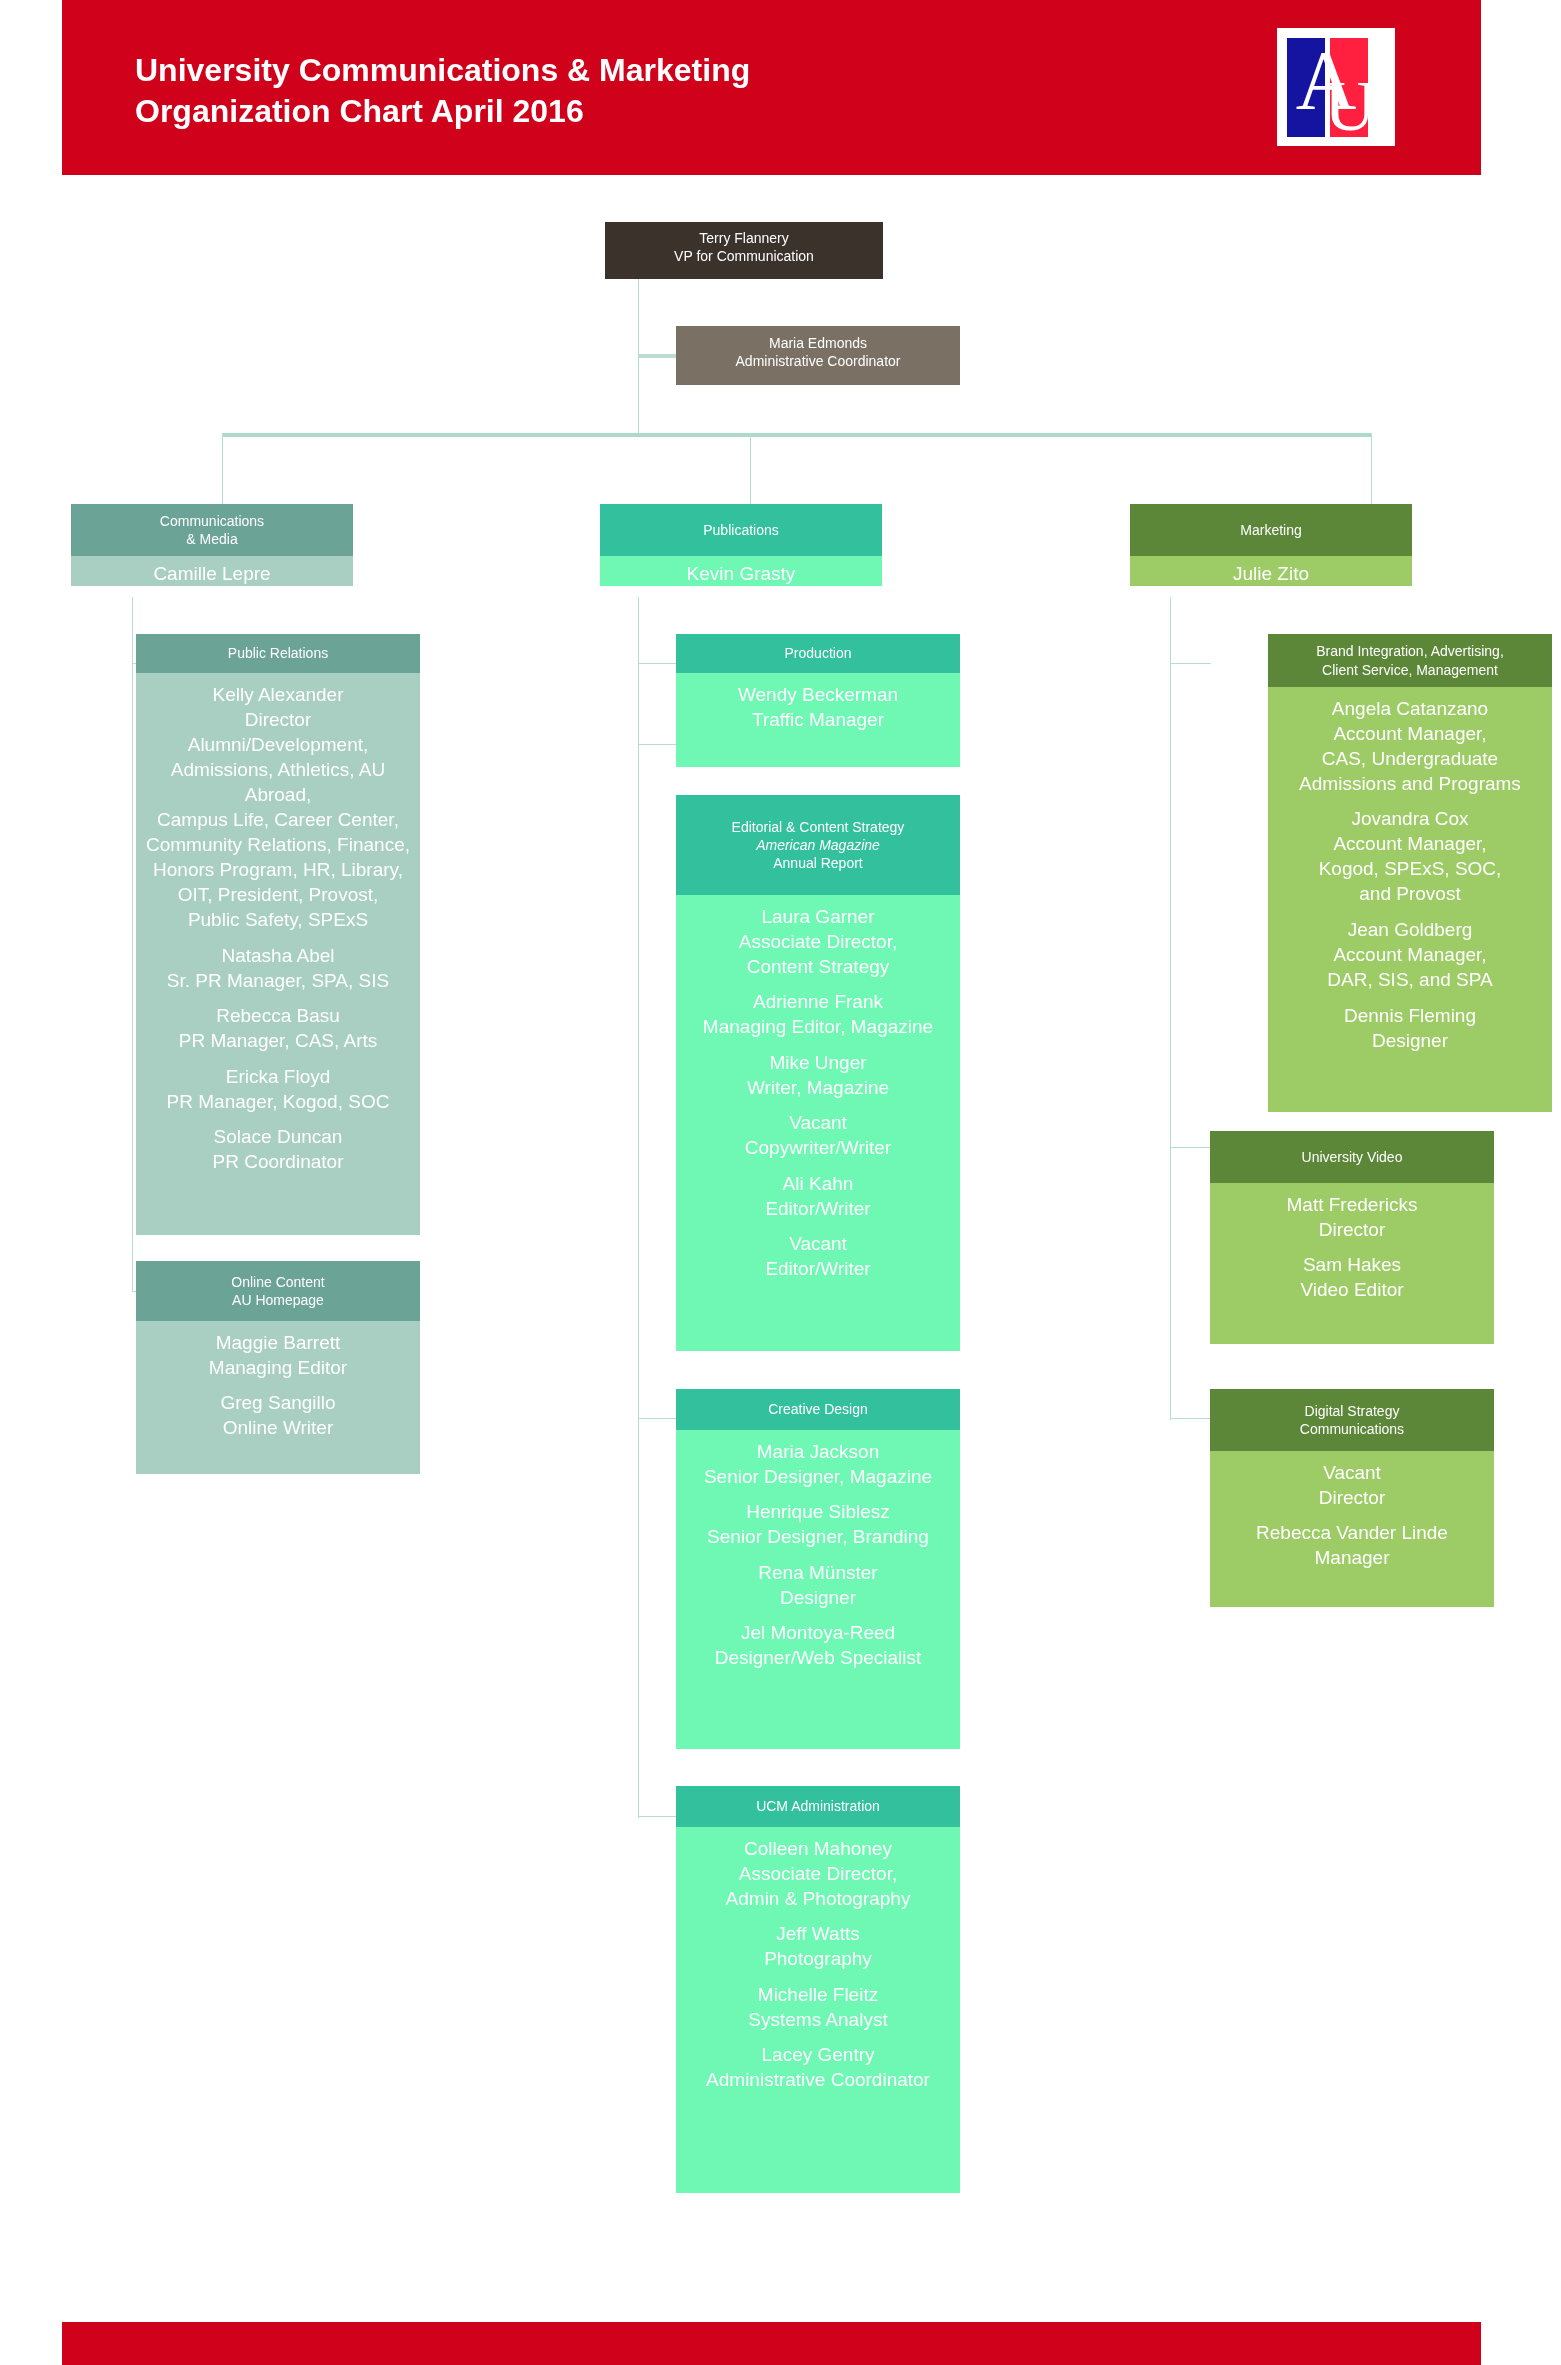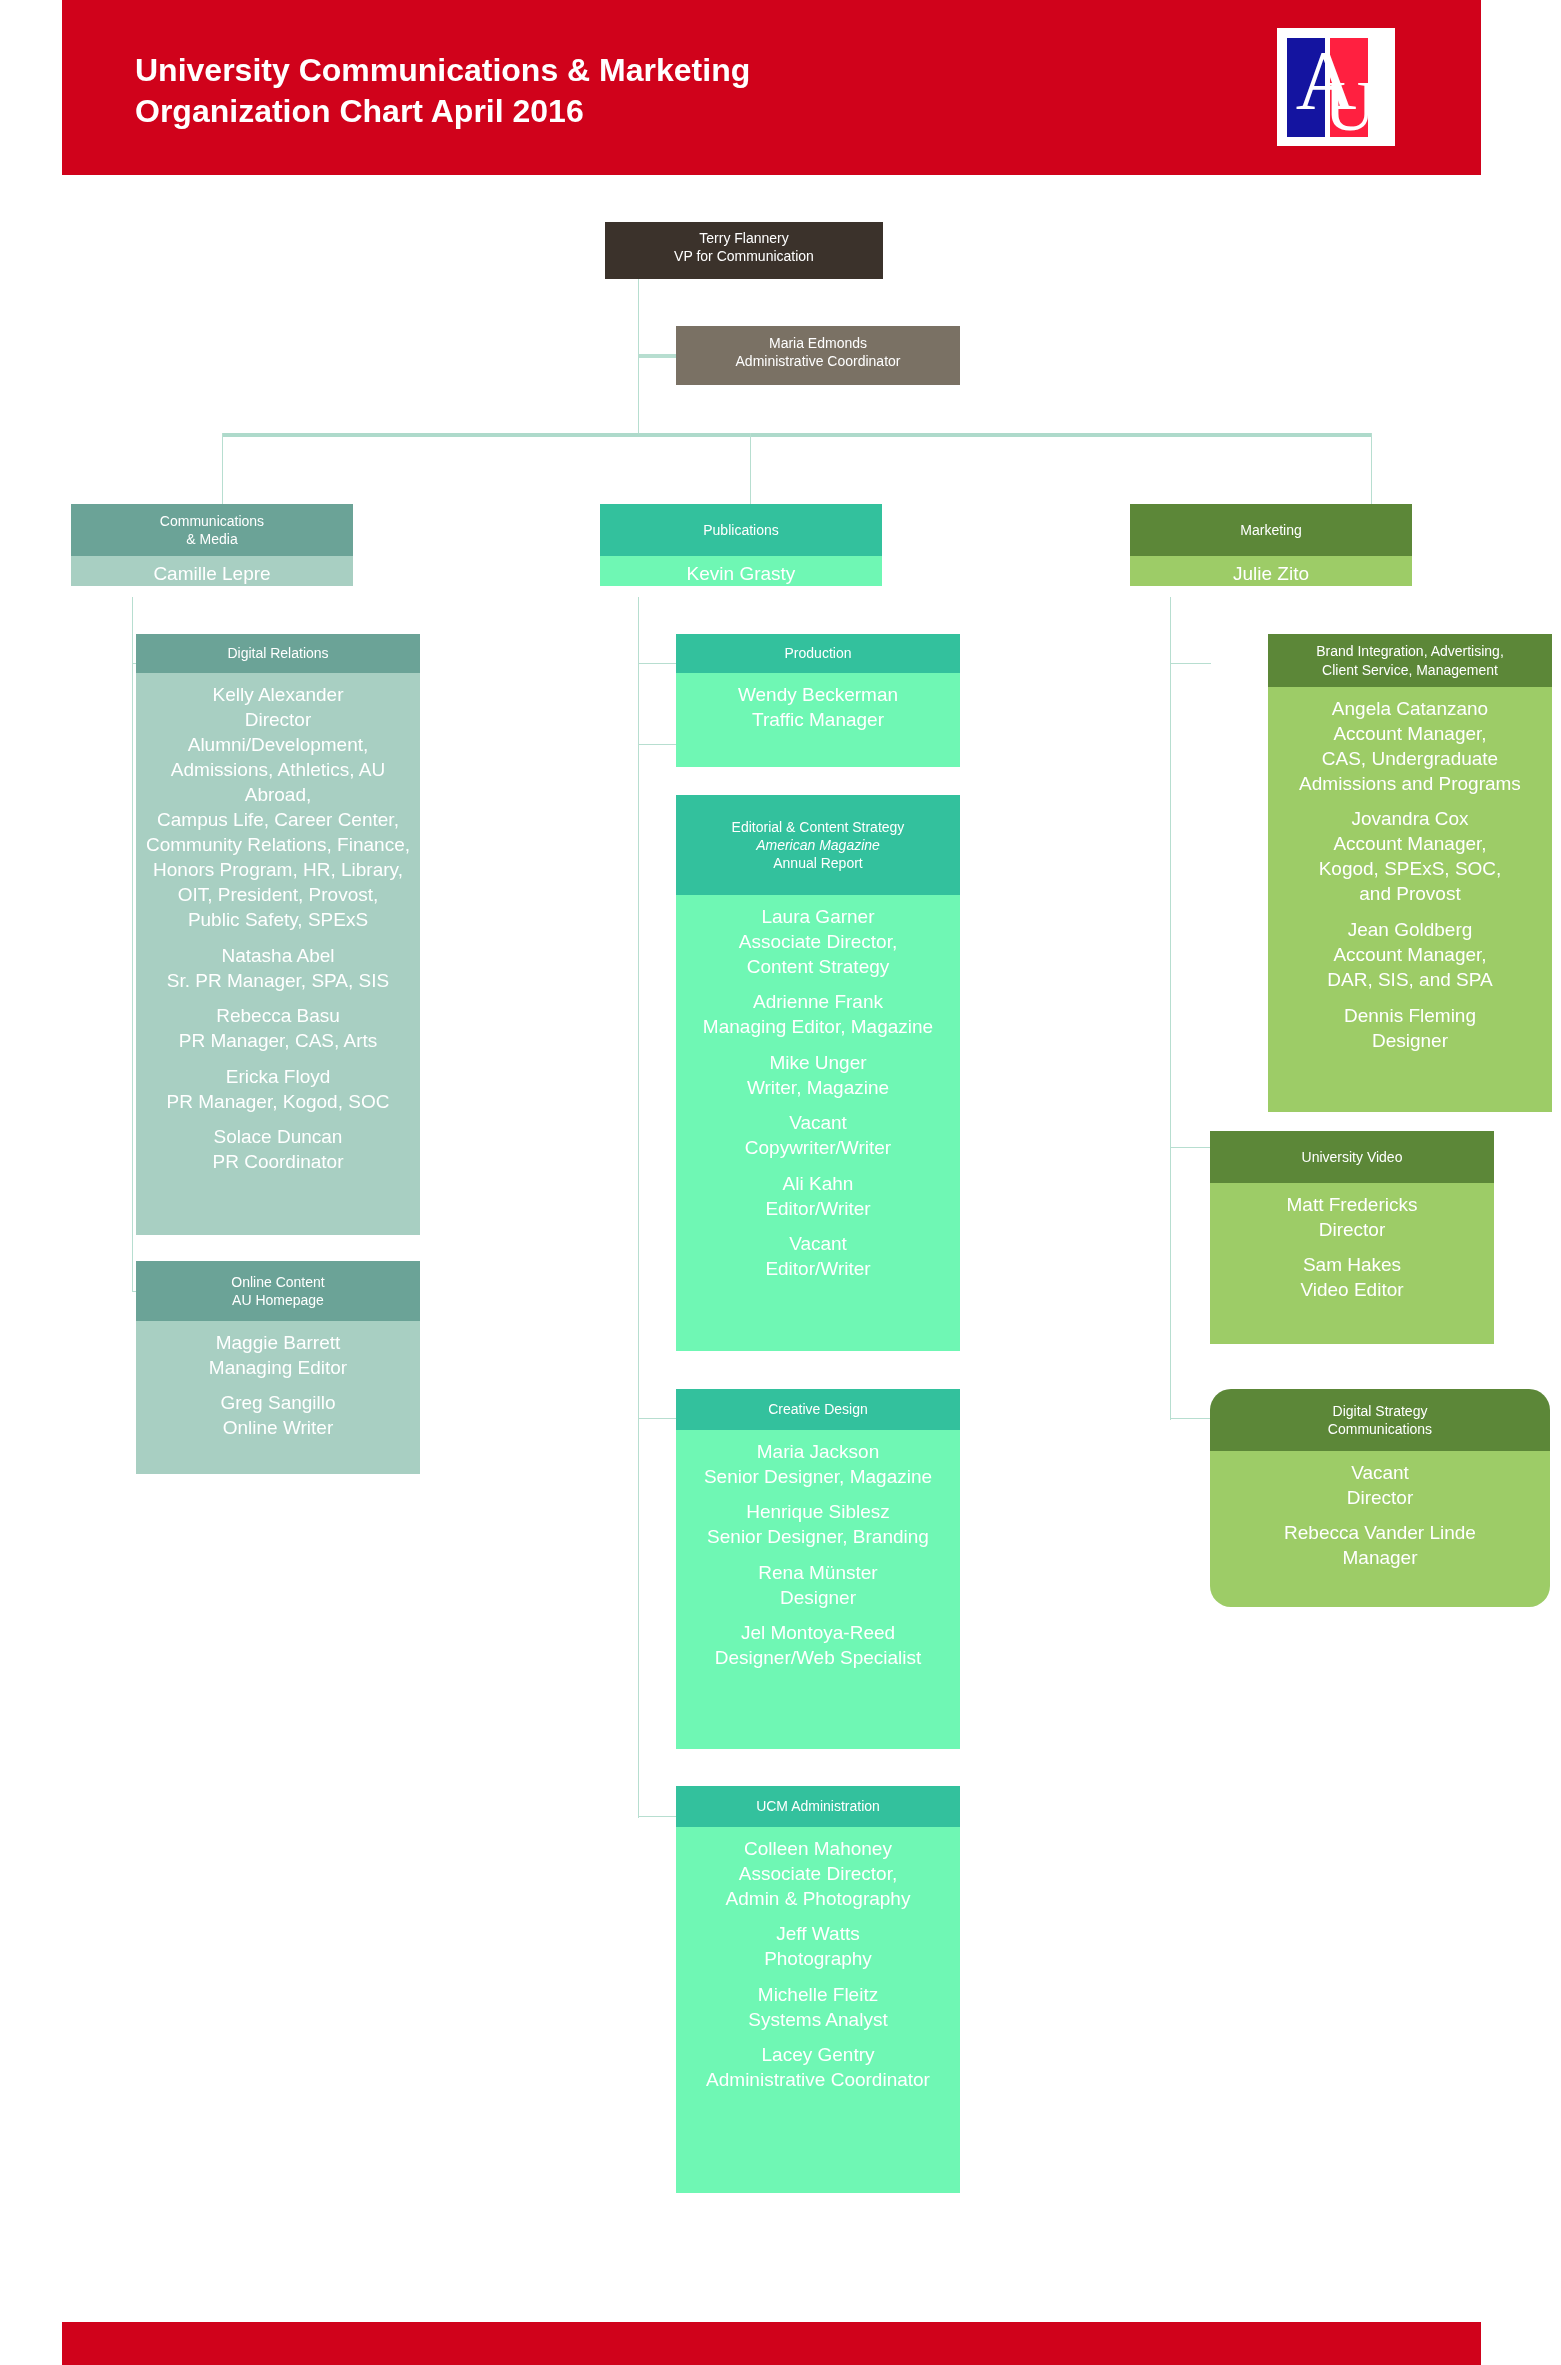--- a/index.html
+++ b/index.html
@@ -144,21 +144,21 @@
     </div>
   </div>
   <div class="bd m-light" style="height:42px;padding:4.7px 3.8px;">
     <div>Julie Zito</div>
     <div>AVP, Marketing</div>
   </div>
 </div>
 
 <div class="node" style="left:136px;top:634px;width:284px;height:601px;">
   <div class="hd c-dark" style="height:39px;">
-    <div>Digital Relations</div>
+    <div>Public Relations</div>
   </div>
   <div class="bd c-light" style="height:562px;">
     <div class="grp">
       <div>Kelly Alexander</div>
       <div>Director</div>
       <div>Alumni/Development,</div>
       <div>Admissions, Athletics, AU Abroad,</div>
       <div>Campus Life, Career Center,</div>
       <div>Community Relations, Finance,</div>
       <div>Honors Program, HR, Library,</div>
@@ -342,21 +342,21 @@
       <div>Matt Fredericks</div>
       <div>Director</div>
     </div>
     <div class="grp">
       <div>Sam Hakes</div>
       <div>Video Editor</div>
     </div>
   </div>
 </div>
 
-<div class="node" style="left:1210px;top:1389px;width:340px;height:218px;border-radius:21px;">
+<div class="node" style="left:1210px;top:1389px;width:284px;height:218px;">
   <div class="hd m-dark" style="height:62px;">
     <div>
       <div>Digital Strategy</div>
       <div>Communications</div>
     </div>
   </div>
   <div class="bd m-light" style="height:156px;">
     <div class="grp">
       <div>Vacant</div>
       <div>Director</div>

